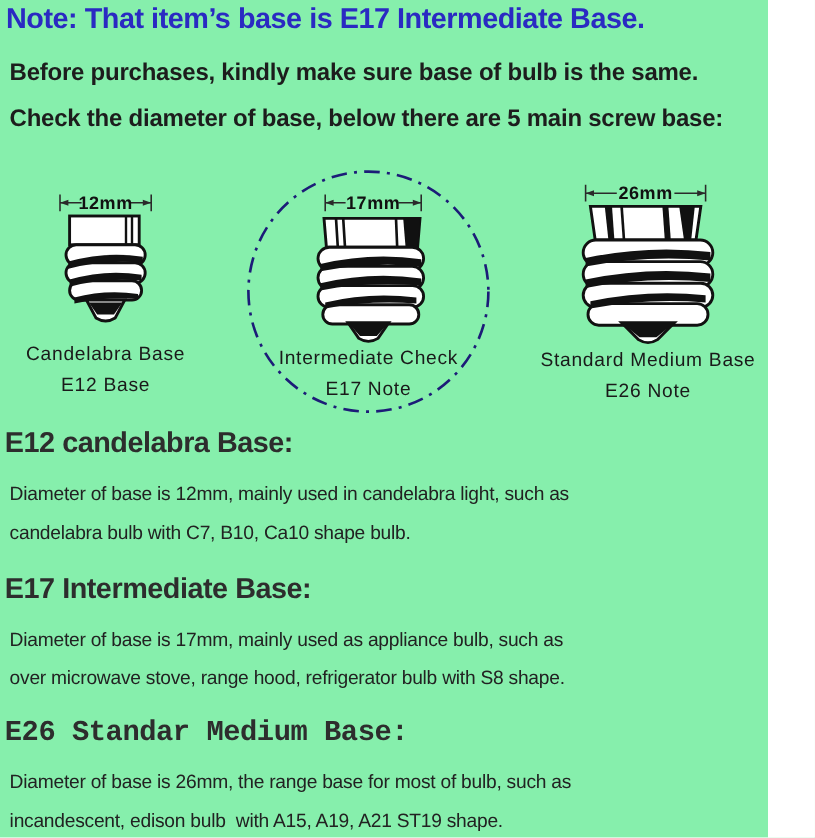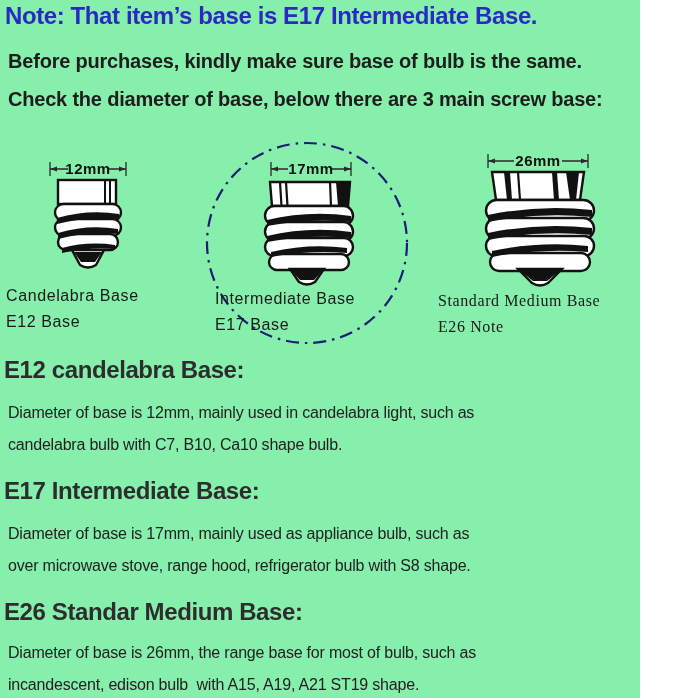--- a/index.html
+++ b/index.html
@@ -22,35 +22,36 @@
   }
   .intro-line {
     left: 8px; width: 668px;
     font-size: 20px; font-weight: 700; color: #1d1d1d;
     letter-spacing: -0.2px;
   }
   .intro-1 { top: 50px; }
   .intro-2 { top: 88px; }
 
   .bulb-label {
+    text-align: center;
     font-size: 16px; line-height: 26px; letter-spacing: 0.6px;
     color: #1a1a1a;
   }
   .label-e12 { left: 6px;   top: 283px; width: 164px; }
   .label-e17 { left: 215px; top: 286px; width: 184px; }
-  .label-e26 { left: 438px; top: 288px; width: 204px; font-family: Liberation Serif, serif; }
+  .label-e26 { left: 438px; top: 288px; width: 204px; }
 
   .section-heading {
     left: 4px; width: 670px;
     font-size: 24px; font-weight: 700; letter-spacing: -0.4px;
     color: #2d2d2d;
   }
   .sh-1 { top: 356px; }
   .sh-2 { top: 477px; }
-  .sh-3 { top: 598px; }
+  .sh-3 { top: 598px; font-family: Liberation Mono, monospace; }
 
   .section-body {
     left: 8px; width: 672px;
     font-size: 16px; line-height: 31.5px; letter-spacing: -0.2px;
     color: #222222;
   }
   .section-body div { white-space: pre-wrap; }
   .sb-1 { top: 397px; }
   .sb-2 { top: 518px; }
   .sb-3 { top: 637px; }
@@ -63,21 +64,21 @@
   .dim-text    { font-family: "Liberation Sans", sans-serif; font-size: 15px; font-weight: 600; fill: #111; letter-spacing: 0.5px; }
   .cap-stripe  { stroke: #111; fill: none; }
 </style>
 </head>
 <body>
 
 <div class="canvas">
 
   <div class="abs note-heading">Note: That item’s base is E17 Intermediate Base.</div>
   <div class="abs intro-line intro-1">Before purchases, kindly make sure base of bulb is the same.</div>
-  <div class="abs intro-line intro-2">Check the diameter of base, below there are 3 main screw base:</div>
+  <div class="abs intro-line intro-2">Check the diameter of base, below there are 5 main screw base:</div>
 
   <svg class="abs" style="left:203px; top:139px;" width="208" height="208" viewBox="0 0 208 208">
     <circle cx="104" cy="104" r="100" fill="none" stroke="#1c1c78" stroke-width="2.2" stroke-dasharray="13 6 2.5 6"></circle>
   </svg>
 
   <svg class="abs" style="left:46px; top:158px;" width="84" height="122" viewBox="0 0 84 122">
     <g>
       <path class="dim-stroke" d="M4,4 V18 M80,4 V18 M4,11 H22 M62,11 H80"></path>
       <polygon class="dim-arrow" points="4,11 11,8.5 11,13.5"></polygon>
       <polygon class="dim-arrow" points="80,11 73,8.5 73,13.5"></polygon>
@@ -155,22 +156,22 @@
       <path class="bulb-line" d="M38,121 L82,121 L68,135 Q60,140 52,135 Z"></path>
       <path class="bulb-fill" d="M39,122 L81,122 L67,133 L53,133 Z"></path>
     </g>
   </svg>
 
   <div class="abs bulb-label label-e12">
     <div>Candelabra Base</div>
     <div>E12 Base</div>
   </div>
   <div class="abs bulb-label label-e17">
-    <div>Intermediate Base</div>
-    <div>E17 Base</div>
+    <div>Intermediate Check</div>
+    <div>E17 Note</div>
   </div>
   <div class="abs bulb-label label-e26">
     <div>Standard Medium Base</div>
     <div>E26 Note</div>
   </div>
 
   <div class="abs section-heading sh-1">E12 candelabra Base:</div>
   <div class="abs section-body sb-1">
     <div>Diameter of base is 12mm, mainly used in candelabra light, such as</div>
     <div>candelabra bulb with C7, B10, Ca10 shape bulb.</div>

